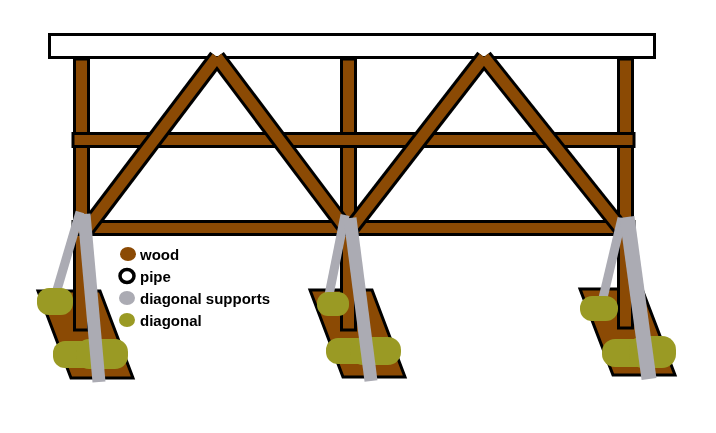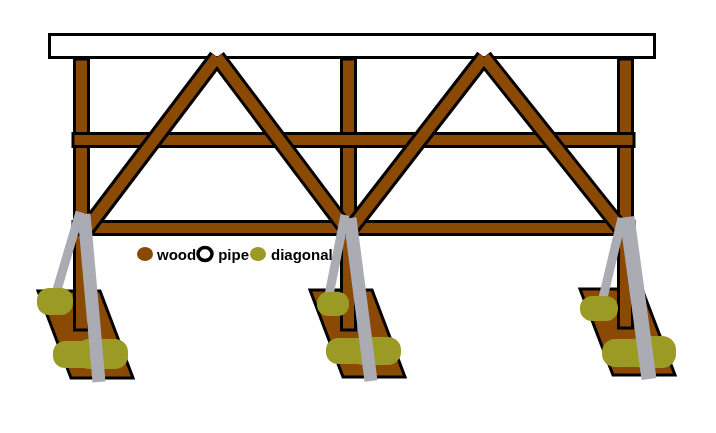--- a/index.html
+++ b/index.html
@@ -15,24 +15,24 @@
     overflow: hidden;
     font-family: "Liberation Sans", sans-serif;
   }
   .diagram-svg {
     position: absolute;
     left: 0;
     top: 0;
   }
   .legend {
     position: absolute;
-    left: 135px;
+    left: 118px;
     top: 243px;
     display: flex;
-    flex-direction: row;
+    flex-direction: column;
   }
   .legend-row {
     display: flex;
     align-items: center;
     height: 22px;
     font-weight: bold;
     font-size: 15px;
     color: #000000;
     white-space: nowrap;
   }
@@ -116,19 +116,25 @@
       <span>wood</span>
     </div>
     <div class="legend-row">
       <svg class="swatch" viewBox="0 0 21 18">
         <ellipse cx="9" cy="9" rx="7" ry="6.5" stroke="#000000" stroke-width="3.5" fill="#FFFFFF"></ellipse>
       </svg>
       <span>pipe</span>
     </div>
     <div class="legend-row">
       <svg class="swatch" viewBox="0 0 21 18">
+        <ellipse cx="9" cy="9" rx="8" ry="7" fill="#ABABB3"></ellipse>
+      </svg>
+      <span>diagonal supports</span>
+    </div>
+    <div class="legend-row">
+      <svg class="swatch" viewBox="0 0 21 18">
         <ellipse cx="9" cy="9" rx="8" ry="7" fill="#9A9A24"></ellipse>
       </svg>
       <span>diagonal</span>
     </div>
   </div>
 
 </div>
 
 </body></html>

